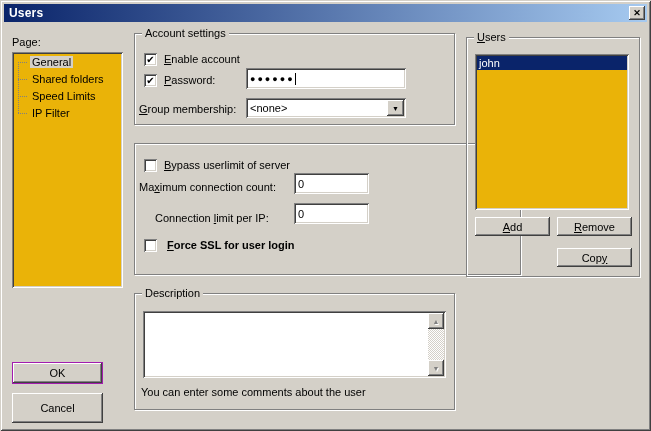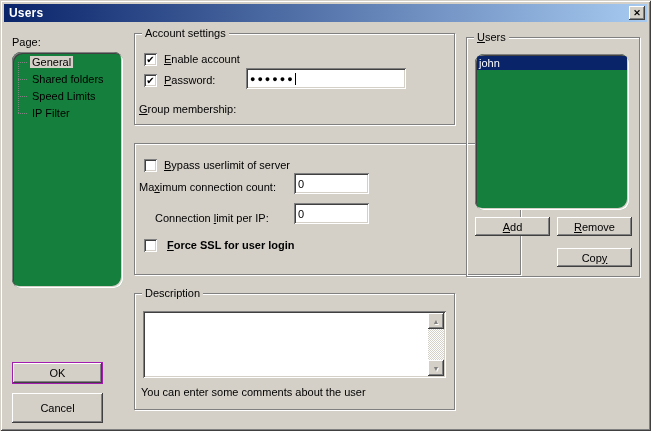--- a/index.html
+++ b/index.html
@@ -28,24 +28,23 @@
     box-shadow: inset -1px -1px 0 #404040, inset 1px 1px 0 #ffffff,
                 inset -2px -2px 0 #808080, inset 2px 2px 0 #d4d0c8;
     font-size:9px; font-weight:bold; line-height:1;
   }
   .raised {
     background:#d4d0c8;
     box-shadow: inset -1px -1px 0 #404040, inset 1px 1px 0 #ffffff,
                 inset -2px -2px 0 #808080, inset 2px 2px 0 #d4d0c8;
   }
   .sunken {
-    background:#15803d;
+    background:#eab308;
     box-shadow: inset 1px 1px 0 #808080, inset -1px -1px 0 #ffffff,
                 inset 2px 2px 0 #404040, inset -2px -2px 0 #d4d0c8;
-    border-radius: 9px;
   }
   .btn {
     position:absolute; display:flex; align-items:center; justify-content:center;
     background:#d4d0c8;
     box-shadow: inset -1px -1px 0 #404040, inset 1px 1px 0 #ffffff,
                 inset -2px -2px 0 #808080, inset 2px 2px 0 #d4d0c8;
     font-size:11px;
   }
   .btn.default { border:1px solid #a21caf; }
   .group {
@@ -165,20 +164,26 @@
       <span class="checkmark">✔</span>
     </div>
     <div class="label" style="left:29px; top:40px;"><u>P</u>assword:</div>
 
     <div class="field pw-field" style="left:111px; top:34px; width:160px; height:21px;">
       <span class="pw-dots">●●●●●●</span>
       <span class="caret"></span>
     </div>
 
     <div class="label" style="left:4px; top:69px;"><u>G</u>roup membership:</div>
+    <div class="field combo" style="left:111px; top:64px; width:160px; height:20px;">
+      <span class="combo-value">&lt;none&gt;</span>
+      <div class="raised drop-btn">
+        <span>▼</span>
+      </div>
+    </div>
   </div>
 
   <div class="group" style="left:134px; top:143px; width:387px; height:132px;">
 
     <div class="checkbox" style="left:9px; top:15px;" data-checked="false">
       <span class="checkmark">✔</span>
     </div>
     <div class="label" style="left:29px; top:15px;"><u>B</u>ypass userlimit of server</div>
 
     <div class="label" style="left:4px; top:37px;">Ma<u>x</u>imum connection count:</div>

